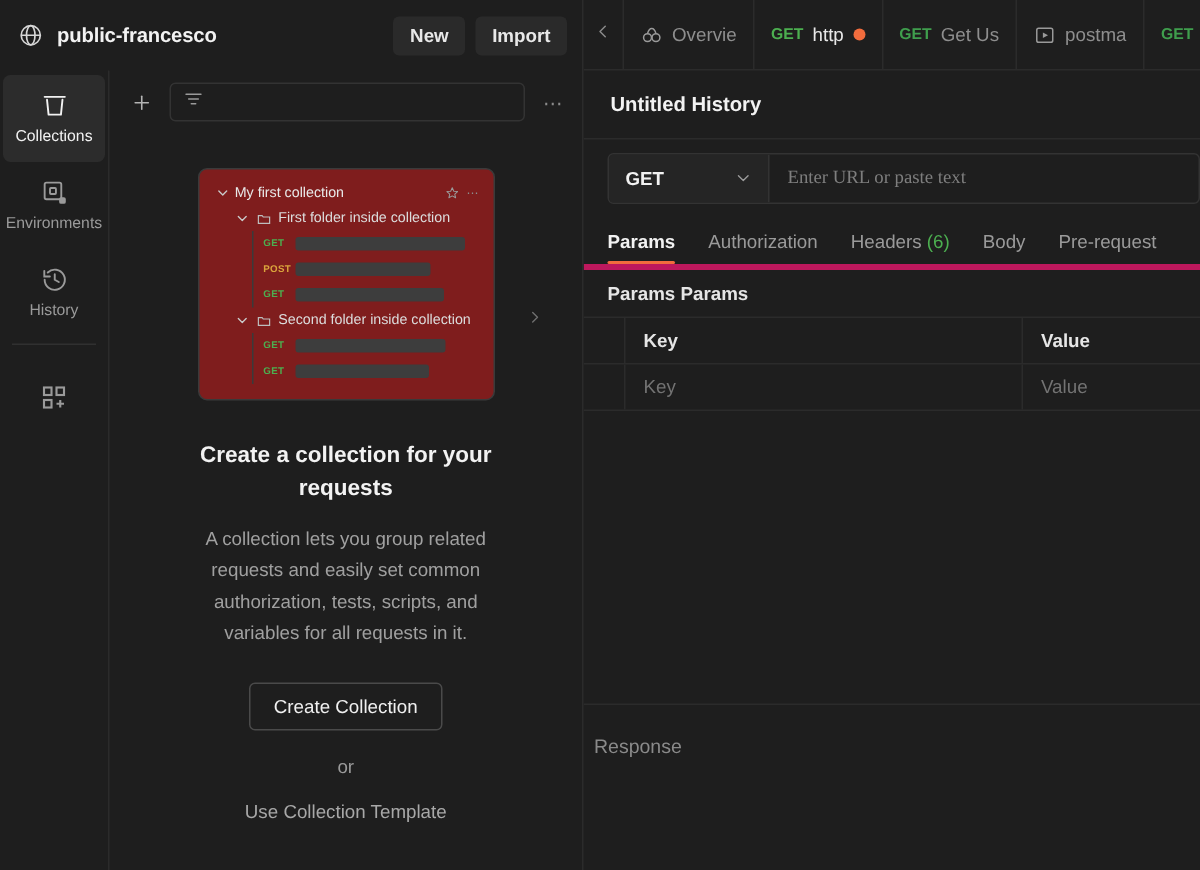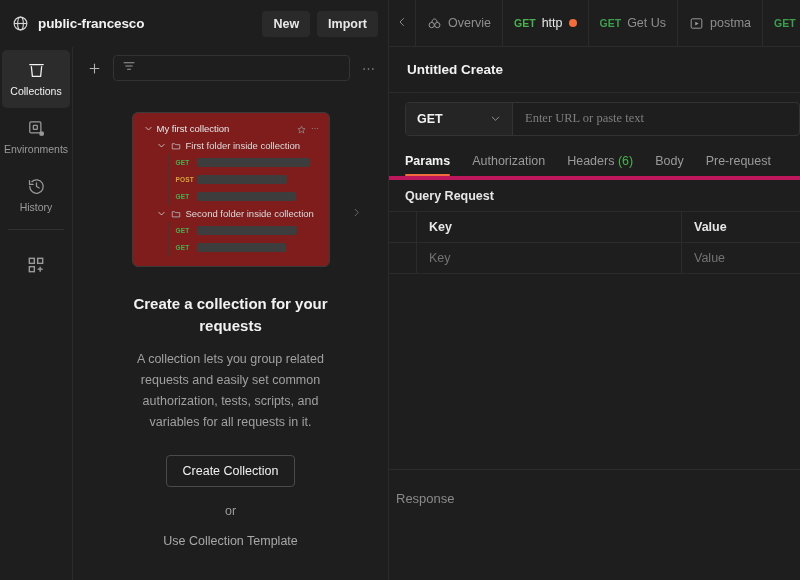--- a/index.html
+++ b/index.html
@@ -550,21 +550,21 @@
         <span class="tab-label">postma</span>
       </div>
 
       <div class="tab">
         <span class="tab-method">GET</span>
 
       </div>
     </div>
 
     <div class="req-title-bar">
-      <span class="req-title">Untitled Create</span>
+      <span class="req-title">Untitled History</span>
     </div>
 
     <div class="url-row">
       <div class="url-group">
         <div class="method-sel">
           <span class="method-txt">GET</span>
           <span class="method-caret">
             <svg viewBox="0 0 24 24" fill="none" stroke="currentColor" stroke-width="2" stroke-linecap="round" stroke-linejoin="round">
               <polyline points="5,9 12,16 19,9"></polyline>
             </svg>
@@ -586,21 +586,21 @@
         <span class="count">(6)</span>
       </div>
       <div class="rtab">
         <span>Body</span>
       </div>
       <div class="rtab">
         <span>Pre-request</span>
       </div>
     </div>
 
-    <div class="qp-label">Query Request</div>
+    <div class="qp-label">Params Params</div>
 
     <div class="pt-table">
       <div class="pt-row hdr">
         <div class="pt-check"></div>
         <div class="pt-key">Key</div>
         <div class="pt-val">Value</div>
       </div>
       <div class="pt-row">
         <div class="pt-check"></div>
         <div class="pt-key body-cell">Key</div>

